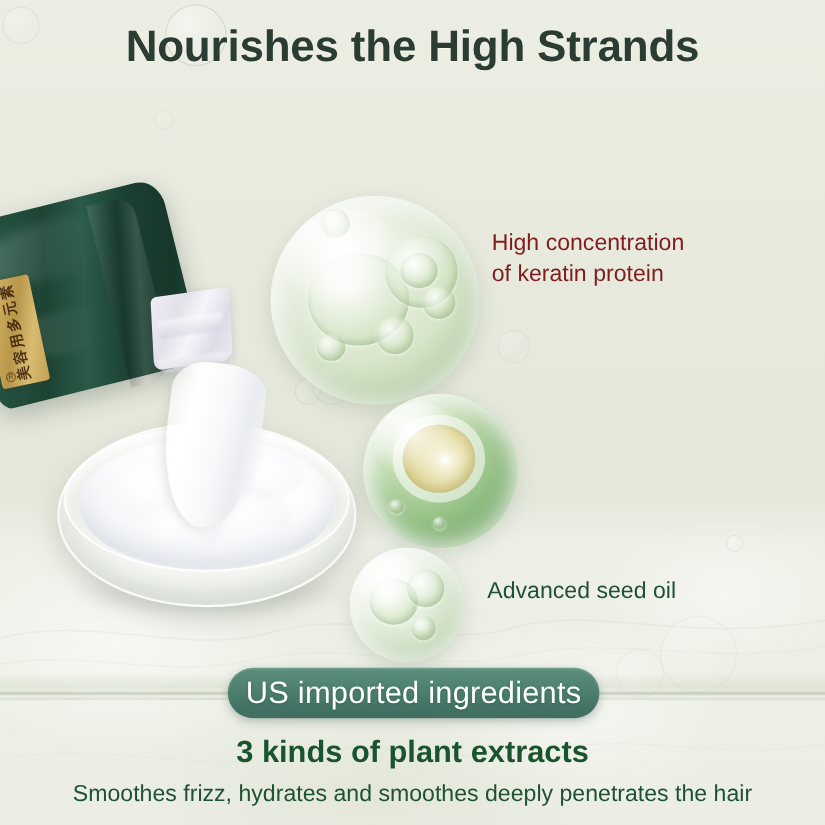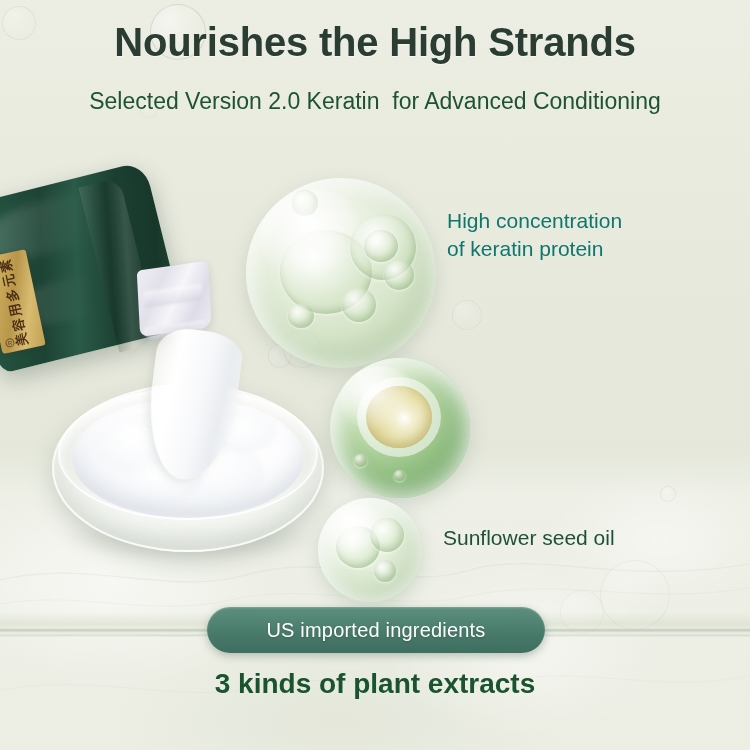--- a/index.html
+++ b/index.html
@@ -247,38 +247,38 @@
     position:absolute; left:36px; top:28px; width:66px; height:62px;
     border-radius:50%;
     background:radial-gradient(circle at 58% 52%, #ffffff 0%, #f3efd2 18%, #e7dfa8 46%, #d8cd8c 74%, #e6dfb4 100%);
     box-shadow:0 0 0 9px rgba(255,255,255,.55), inset -3px -4px 10px rgba(170,158,96,.45);
   }
 
   
   .callout {
     position:absolute;
     font-size:21px; line-height:1.32;
-    color:#0f766e;
+    color:#7f1d1d;
     white-space:pre-line;
   }
   #callout1 { left:447px; top:207px; }
   #callout2 { left:481px; top:372px; }
   #callout3 { left:443px; top:524px; color:#1f5136; }
 
   
   .badge {
     position:absolute; left:207px; top:607px;
     width:338px; height:46px;
     border-radius:23px;
     background:linear-gradient(180deg,#5c8f7c 0%, #4e8170 40%, #447566 72%, #3f6e5f 100%);
     box-shadow:0 3px 9px rgba(70,95,82,.35), inset 0 1px 2px rgba(255,255,255,.22);
     display:flex; align-items:center; justify-content:center;
   }
   .badge-text {
-    color:#ffffff; font-size:20px; letter-spacing:.2px;
+    color:#ffffff; font-size:28px; letter-spacing:.2px;
     text-shadow:0 1px 2px rgba(40,70,58,.4);
   }
 
   
   .footer-main {
     position:absolute; left:0; top:668px; width:750px;
     text-align:center; font-size:28px; font-weight:bold;
     color:#19542f;
   }
   .footer-sub {
@@ -312,21 +312,20 @@
   <div class="deco-bubble" style="left:268px;top:344px;width:24px;height:24px;opacity:.5;"></div>
   <div class="deco-bubble" style="left:452px;top:300px;width:30px;height:30px;opacity:.45;"></div>
   <div class="deco-bubble" style="left:418px;top:244px;width:13px;height:13px;opacity:.55;"></div>
   <div class="deco-bubble" style="left:600px;top:560px;width:70px;height:70px;opacity:.35;"></div>
   <div class="deco-bubble" style="left:560px;top:590px;width:44px;height:44px;opacity:.3;"></div>
   <div class="deco-bubble" style="left:660px;top:486px;width:16px;height:16px;opacity:.5;"></div>
   <div class="deco-bubble" style="left:176px;top:270px;width:20px;height:20px;opacity:.4;"></div>
   <div class="deco-bubble" style="left:140px;top:100px;width:18px;height:18px;opacity:.35;"></div>
 
   <div class="headline">Nourishes the High Strands</div>
-  <div class="subhead">Selected Version 2.0 Keratin  for Advanced Conditioning</div>
 
   <div class="pouch-wrap">
     <div class="pouch-body">
       <div class="pouch-hi"></div>
       <div class="pouch-seam"></div>
       <div class="pouch-fold" style="left:20px;top:96px;width:120px;height:40px;"></div>
       <div class="pouch-label">
         <span class="pouch-label-text">美容用多元素</span>
         <span class="pouch-label-mark">R</span>
       </div>
@@ -375,21 +374,22 @@
   <div class="sphere" id="sphere3">
     <div class="shell"></div>
     <div class="inner-bub" style="left:18px;top:28px;width:44px;height:42px;"></div>
     <div class="inner-bub" style="left:52px;top:20px;width:34px;height:34px;"></div>
     <div class="inner-bub" style="left:56px;top:62px;width:22px;height:22px;"></div>
     <div class="gloss" style="left:8px;top:6px;width:60px;height:54px;"></div>
   </div>
 
   <div class="callout" id="callout1">High concentration
 of keratin protein</div>
-  <div class="callout" id="callout3">Sunflower seed oil</div>
+  <div class="callout" id="callout3">Advanced seed oil</div>
 
   <div class="badge">
     <span class="badge-text">US imported ingredients</span>
   </div>
 
   <div class="footer-main">3 kinds of plant extracts</div>
+  <div class="footer-sub">Smoothes frizz, hydrates and smoothes deeply penetrates the hair</div>
 
 </div>
 
 </body></html>

